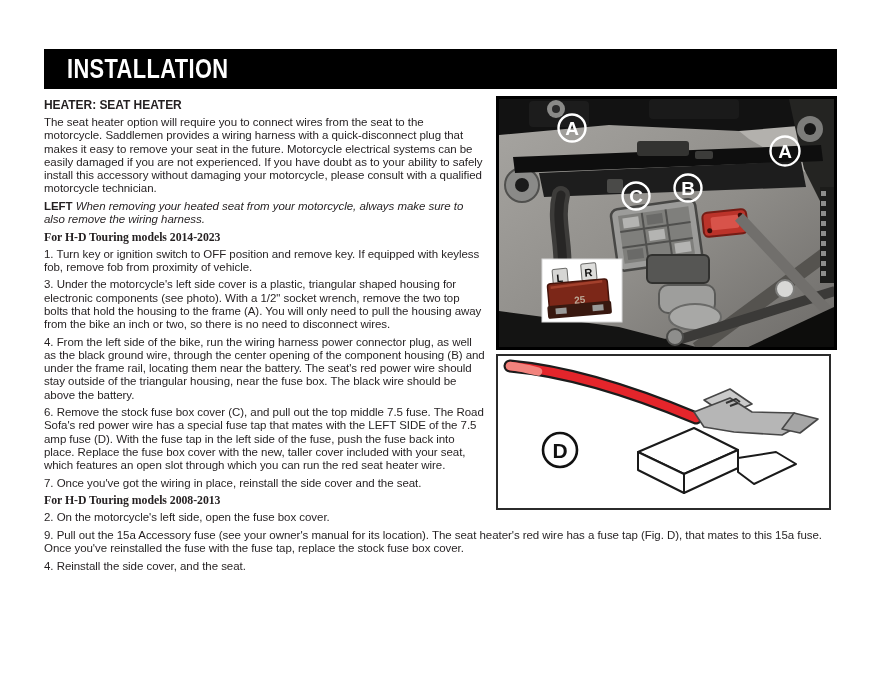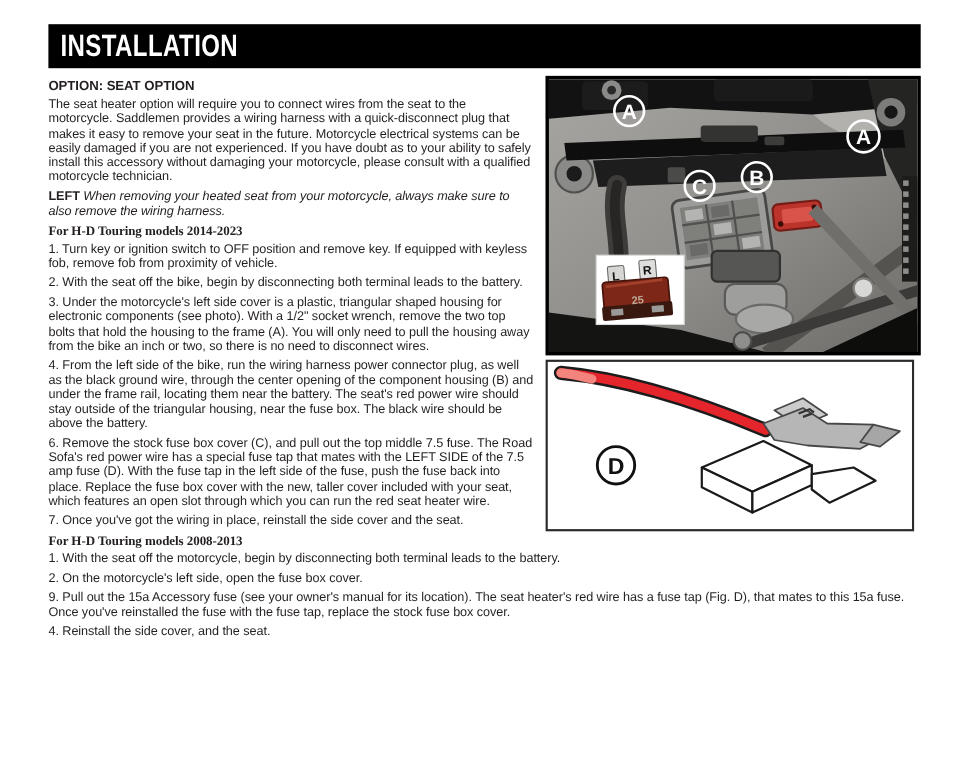--- a/index.html
+++ b/index.html
@@ -5,24 +5,24 @@
   html,body{margin:0;padding:0;background:#ffffff;}
   .page{
     position:relative;
     width:883px;height:690px;
     background:#ffffff;
     font-family:"Liberation Sans","DejaVu Sans",sans-serif;
     color:#231f20;
     overflow:hidden;
   }
   .header-bar{
-    margin:22px 46px 10px 44px;
+    margin:49px 46px 10px 44px;
     height:40px;
     background:#000000;
-    display:flex;align-items:center;
+    display:flex;align-items:center;padding-left:12px;
   }
   .header-title{
     color:#ffffff;
     font-weight:bold;
     font-size:28px;
     letter-spacing:0.5px;
     transform:scaleX(0.78);
     transform-origin:left center;
     padding-left:14px;
     white-space:nowrap;
@@ -213,35 +213,33 @@
             <polygon points="296,57 320,63 302,77 284,73" fill="#a6a6a6"></polygon>
             <path d="M228,47 l10,-4 l4,3 M232,50 l8,-3" fill="none" stroke="#333333" stroke-width="2"></path>
           </g>
 
           <circle cx="62" cy="94" r="17" fill="none" stroke="#111111" stroke-width="2.6"></circle>
           <text x="62" y="102" font-size="21" font-weight="bold" fill="#111111" text-anchor="middle">D</text>
         </svg>
       </div>
     </div>
 
-    <h3 class="opt-heading">OPTION: SEAT OPTION</h3>
+    <h3 class="opt-heading">HEATER: SEAT HEATER</h3>
 
     <p class="para">The seat heater option will require you to connect wires from the seat to the motorcycle. Saddlemen provides a wiring harness with a quick-disconnect plug that makes it easy to remove your seat in the future. Motorcycle electrical systems can be easily damaged if you are not experienced. If you have doubt as to your ability to safely install this accessory without damaging your motorcycle, please consult with a qualified motorcycle technician.</p>
 
     <p class="note"><span class="note-label">LEFT</span>
       <span class="note-text">When removing your heated seat from your motorcycle, always make sure to also remove the wiring harness.</span></p>
 
     <h4 class="sec-heading">For H-D Touring models 2014-2023</h4>
     <p class="step">1. Turn key or ignition switch to OFF position and remove key. If equipped with keyless fob, remove fob from proximity of vehicle.</p>
-    <p class="step">2. With the seat off the bike, begin by disconnecting both terminal leads to the battery.</p>
     <p class="step">3. Under the motorcycle's left side cover is a plastic, triangular shaped housing for electronic components (see photo). With a 1/2" socket wrench, remove the two top bolts that hold the housing to the frame (A). You will only need to pull the housing away from the bike an inch or two, so there is no need to disconnect wires.</p>
     <p class="step">4. From the left side of the bike, run the wiring harness power connector plug, as well as the black ground wire, through the center opening of the component housing (B) and under the frame rail, locating them near the battery. The seat's red power wire should stay outside of the triangular housing, near the fuse box. The black wire should be above the battery.</p>
     <p class="step">6. Remove the stock fuse box cover (C), and pull out the top middle 7.5 fuse. The Road Sofa's red power wire has a special fuse tap that mates with the LEFT SIDE of the 7.5 amp fuse (D). With the fuse tap in the left side of the fuse, push the fuse back into place. Replace the fuse box cover with the new, taller cover included with your seat, which features an open slot through which you can run the red seat heater wire.</p>
     <p class="step">7. Once you've got the wiring in place, reinstall the side cover and the seat.</p>
 
     <h4 class="sec-heading">For H-D Touring models 2008-2013</h4>
-    <p class="step">1. With the seat off the motorcycle, begin by disconnecting both terminal leads to the battery.</p>
     <p class="step">2. On the motorcycle's left side, open the fuse box cover.</p>
     <p class="step">9. Pull out the 15a Accessory fuse (see your owner's manual for its location). The seat heater's red wire has a fuse tap (Fig. D), that mates to this 15a fuse. Once you've reinstalled the fuse with the fuse tap, replace the stock fuse box cover.</p>
     <p class="step">4. Reinstall the side cover, and the seat.</p>
 
   </div>
 </div>
 
 </body></html>

